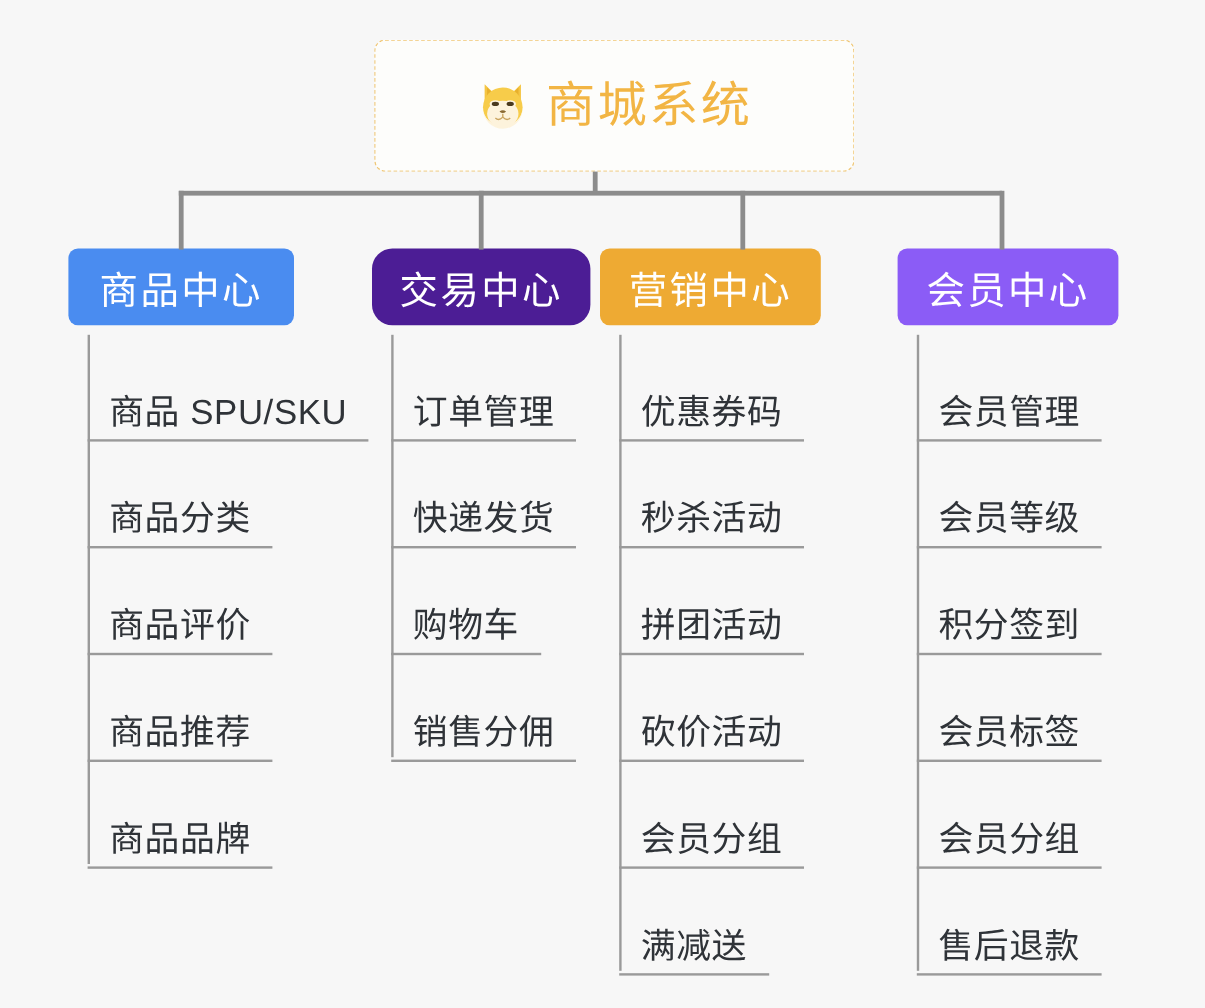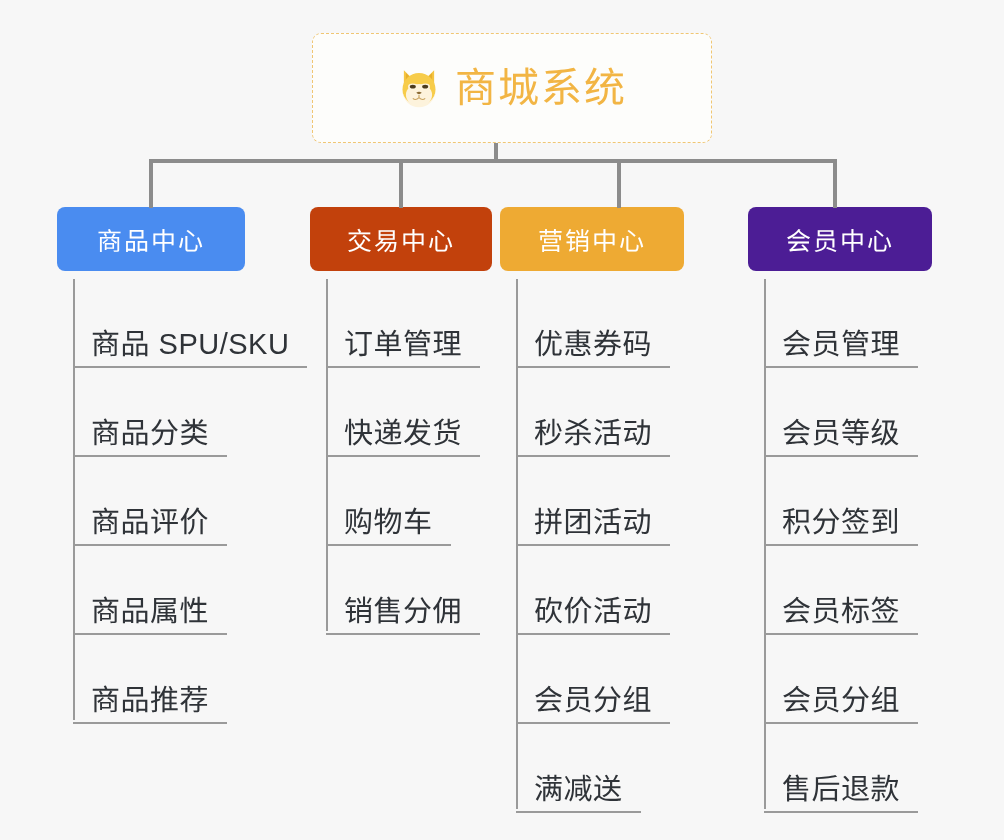--- a/index.html
+++ b/index.html
@@ -81,21 +81,21 @@
     top: 207px;
   }
   .cat-header {
     box-sizing: border-box;
     height: 64px;
     border-radius: 8px;
     display: flex;
     align-items: center;
     justify-content: center;
     color: #ffffff;
-    font-size: 25px;
+    font-size: 32px;
     letter-spacing: 2px;
     white-space: nowrap;
   }
 
   
   .leaf-list {
     position: relative;
     margin-top: 0;
     padding-top: 8px;
   }
@@ -176,32 +176,32 @@
               <span class="leaf-label">商品分类</span>
             </div>
           </div>
           <div class="leaf-item">
             <div class="leaf-inner">
               <span class="leaf-label">商品评价</span>
             </div>
           </div>
           <div class="leaf-item">
             <div class="leaf-inner">
-              <span class="leaf-label">商品属性</span>
-            </div>
-          </div>
-          <div class="leaf-item">
-            <div class="leaf-inner">
               <span class="leaf-label">商品推荐</span>
+            </div>
+          </div>
+          <div class="leaf-item">
+            <div class="leaf-inner">
+              <span class="leaf-label">商品品牌</span>
             </div>
           </div>
         </div>
       </div>
       <div class="column" style="left: 310px; width: 182px;">
-        <div class="cat-header" style="background: #c2410c;">交易中心</div>
+        <div class="cat-header" style="background: #4c1d95; border-radius: 17px;">交易中心</div>
         <div class="leaf-list">
           <div class="leaf-trunk"></div>
           <div class="leaf-item">
             <div class="leaf-inner">
               <span class="leaf-label">订单管理</span>
             </div>
           </div>
           <div class="leaf-item">
             <div class="leaf-inner">
               <span class="leaf-label">快递发货</span>
@@ -249,21 +249,21 @@
             </div>
           </div>
           <div class="leaf-item">
             <div class="leaf-inner">
               <span class="leaf-label">满减送</span>
             </div>
           </div>
         </div>
       </div>
       <div class="column" style="left: 748px; width: 184px;">
-        <div class="cat-header" style="background: #4c1d95; text-align: right;">会员中心</div>
+        <div class="cat-header" style="background: #8b5cf6; text-align: right;">会员中心</div>
         <div class="leaf-list">
           <div class="leaf-trunk"></div>
           <div class="leaf-item">
             <div class="leaf-inner">
               <span class="leaf-label">会员管理</span>
             </div>
           </div>
           <div class="leaf-item">
             <div class="leaf-inner">
               <span class="leaf-label">会员等级</span>

